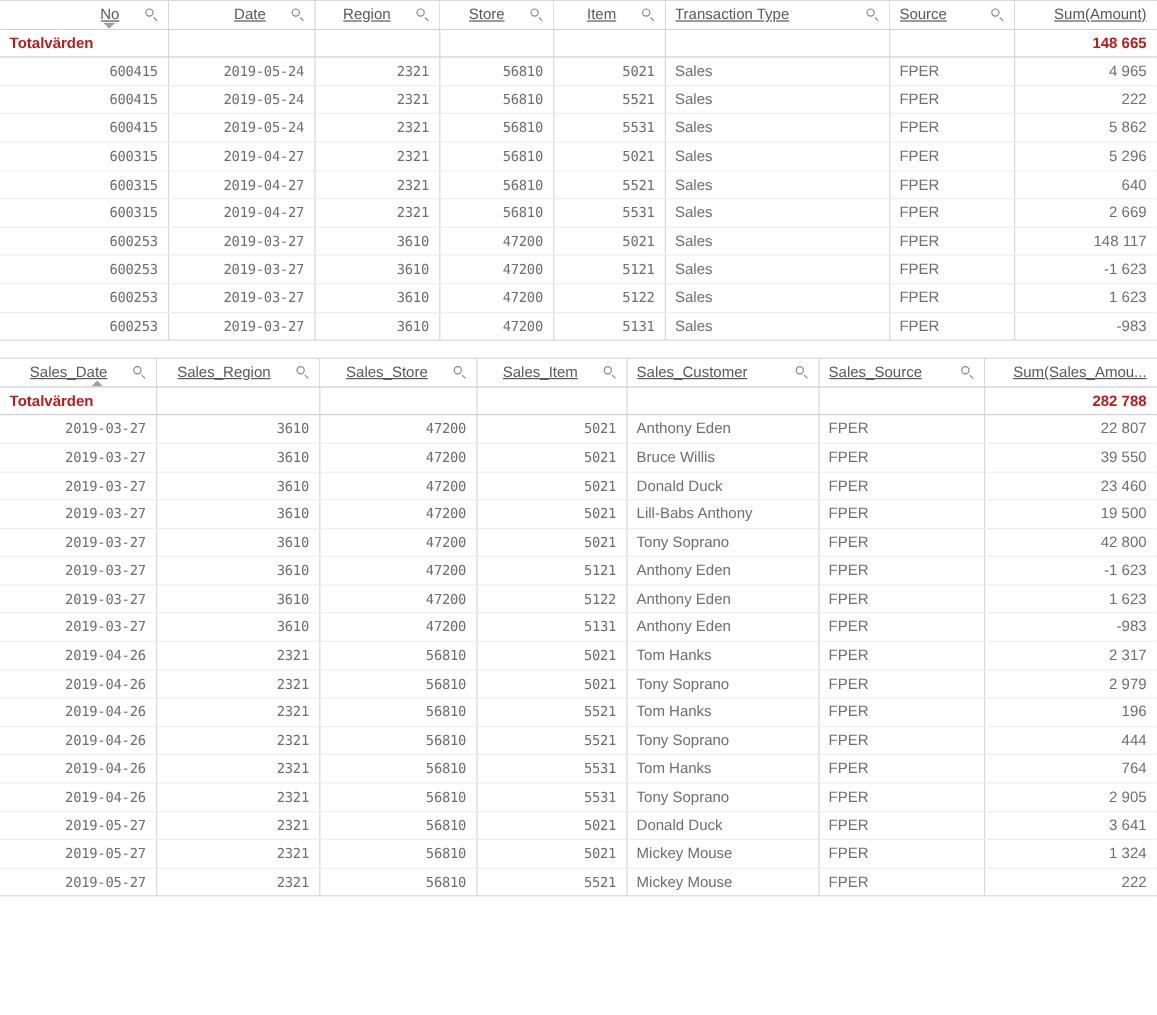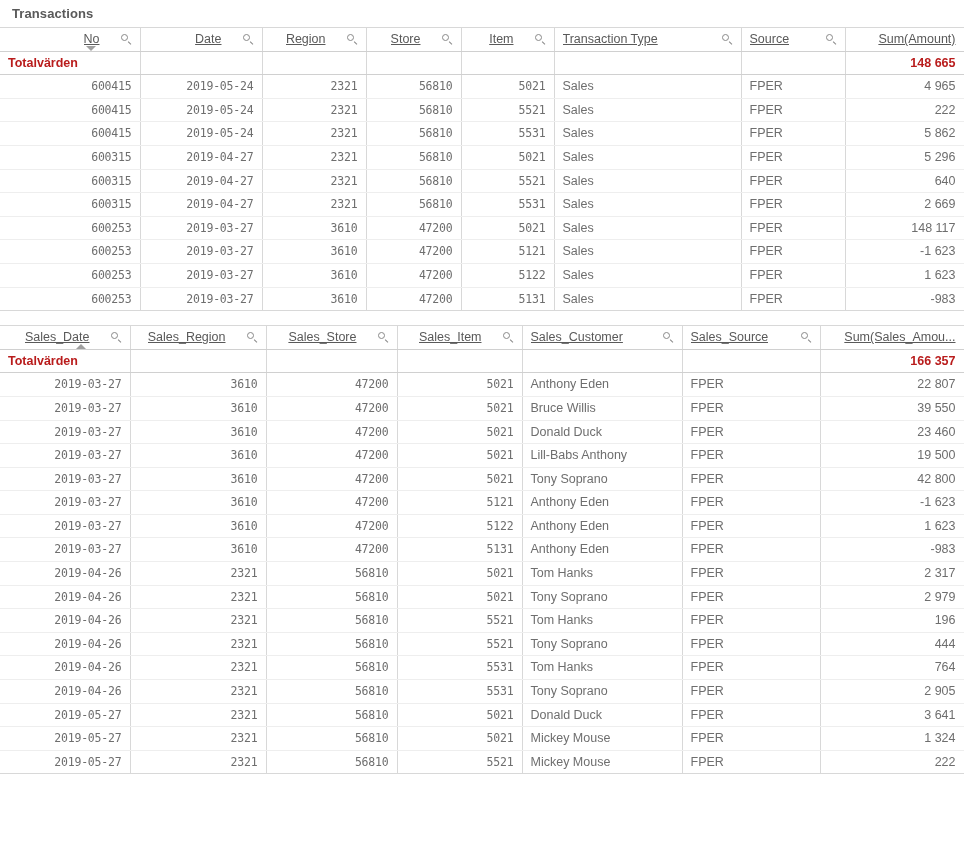--- a/index.html
+++ b/index.html
@@ -109,21 +109,20 @@
   .sort-caret.desc { border-top: 5px solid #a0a0a0; bottom: 0px; }
   .sort-caret.asc { border-bottom: 5px solid #a0a0a0; bottom: 0px; }
   .tbl-wrap { position: relative; }
   .spacer-1 { height: 14px; }
 </style>
 </head>
 <body>
 
 <div id="root">
     <div class="tbl-wrap">
-      <div class="obj-title">Transactions</div>
       <table class="qv-table">
         <colgroup>
           <col style="width: 140px;">
           <col style="width: 122px;">
           <col style="width: 104px;">
           <col style="width: 95px;">
           <col style="width: 93px;">
           <col style="width: 187px;">
           <col style="width: 104px;">
           <col style="width: 119px;">
@@ -353,21 +352,21 @@
           </tr>
         </thead>
         <tbody>
           <tr class="total-row">
             <td class="txt">Totalvärden</td>
             <td class="num"></td>
             <td class="num"></td>
             <td class="num"></td>
             <td class="txt"></td>
             <td class="txt"></td>
-            <td class="num">166 357</td>
+            <td class="num">282 788</td>
           </tr>
           <tr class="data-row">
             <td class="num dim">2019-03-27</td>
             <td class="num dim">3610</td>
             <td class="num dim">47200</td>
             <td class="num dim">5021</td>
             <td class="txt txt">Anthony Eden</td>
             <td class="txt txt">FPER</td>
             <td class="num meas">22 807</td>
           </tr>

